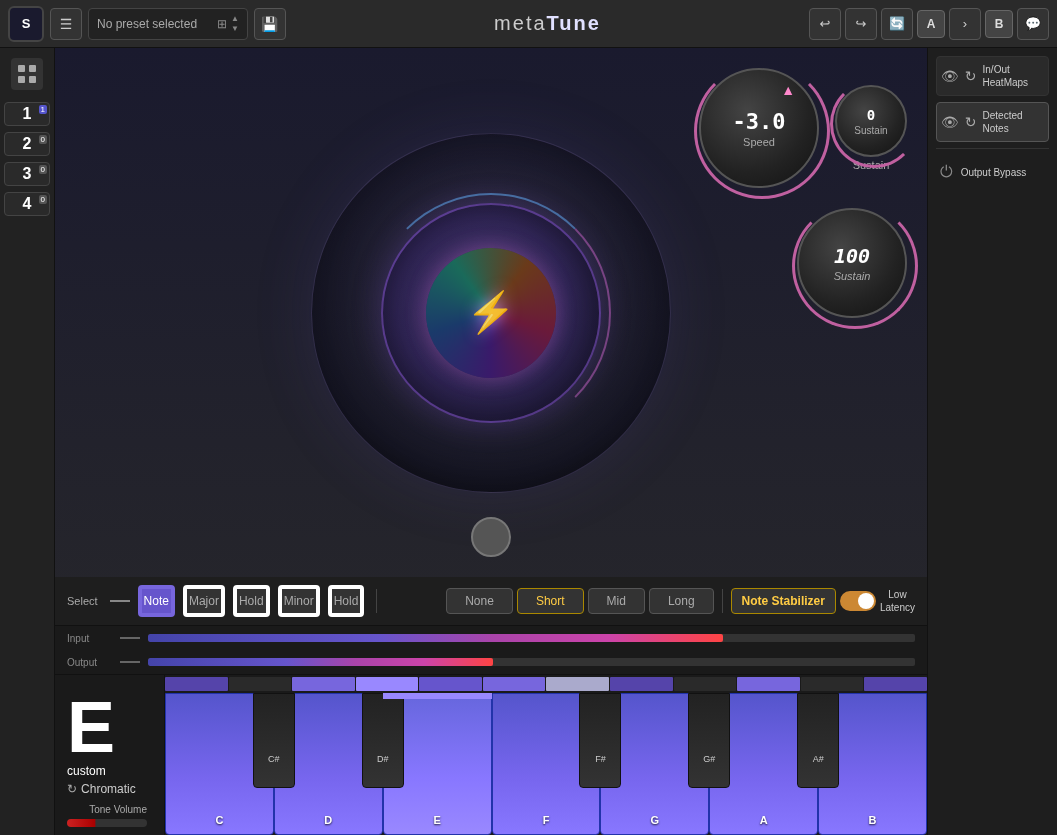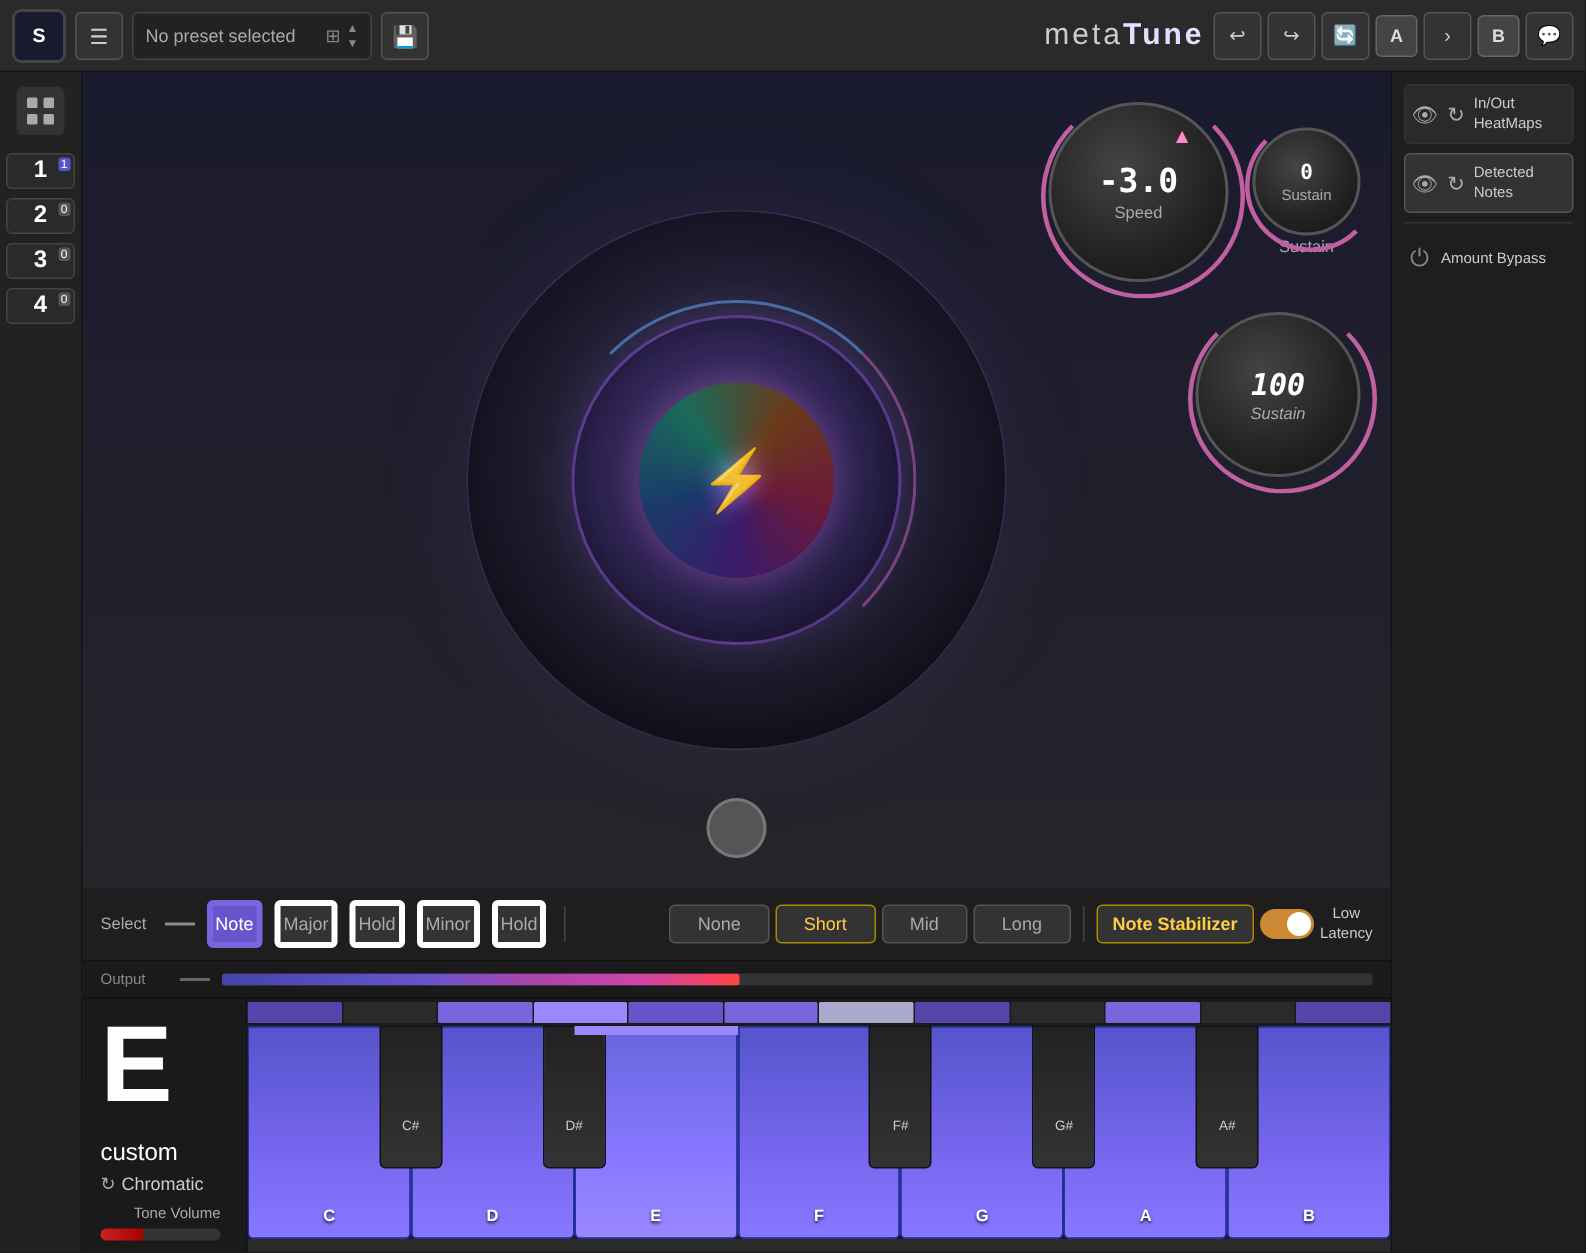--- a/index.html
+++ b/index.html
@@ -58,21 +58,21 @@
       flex: 1;
     }
     .preset-arrows {
       display: flex; flex-direction: column; gap: 0;
     }
     .preset-arrow {
       font-size: 8px; color: #888; cursor: pointer; line-height: 1.2;
     }
     .app-title {
       flex: 1;
-      text-align: right;
+      text-align: center;
       font-size: 20px;
       color: #fff;
       letter-spacing: 2px;
     }
     .app-title span { color: #e0e0ff; }
     .nav-btns {
       display: flex; align-items: center; gap: 4px;
     }
     .nav-btn {
       width: 32px; height: 32px;
@@ -481,23 +481,23 @@
       background: #1a1a1a;
       border-right: 1px solid #111;
     }
     .big-note {
       font-size: 72px;
       font-weight: bold;
       color: #fff;
       line-height: 1;
     }
     .scale-name {
-      font-size: 16px;
+      font-size: 12px;
       color: #fff;
-      margin-top: 14px;
+      margin-top: 1px;
     }
     .chromatic-row {
       display: flex;
       align-items: center;
       gap: 4px;
       margin-top: 4px;
     }
     .chromatic-icon {
       font-size: 12px; color: #aaa;
     }
@@ -735,20 +735,27 @@
           <button class="stab-btn">Long</button>
           <div class="divider-v"></div>
           <span class="stab-label">Note Stabilizer</span>
           <div class="toggle-switch"></div>
           <div class="low-latency-label">Low<br>Latency</div>
         </div>
       </div>
 
       <div style="background:#1a1a1a; border-bottom:1px solid #111;">
         <div class="io-row">
+          <span class="io-label">Input</span>
+          <div class="io-dash"></div>
+          <div class="io-bar">
+            <div class="io-bar-fill" style="width:75%;"></div>
+          </div>
+        </div>
+        <div class="io-row">
           <span class="io-label">Output</span>
           <div class="io-dash"></div>
           <div class="io-bar">
             <div class="io-bar-fill" style="width:45%;"></div>
           </div>
         </div>
       </div>
 
       <div class="keyboard-row">
 
@@ -845,20 +852,20 @@
     <div class="right-panel-btn" style="border-color:#555;background:#333;">
       <span class="right-icon">👁</span>
       <span class="right-icon">↻</span>
       <span class="right-btn-label">Detected
 Notes</span>
     </div>
 
     <div class="right-panel-section">
       <div class="global-bypass">
         <span class="power-icon">⏻</span>
-        <span class="right-btn-label">Amount
+        <span class="right-btn-label">Output
 Bypass</span>
       </div>
     </div>
 
   </div>
 
 </div>
 
 </body></html>

